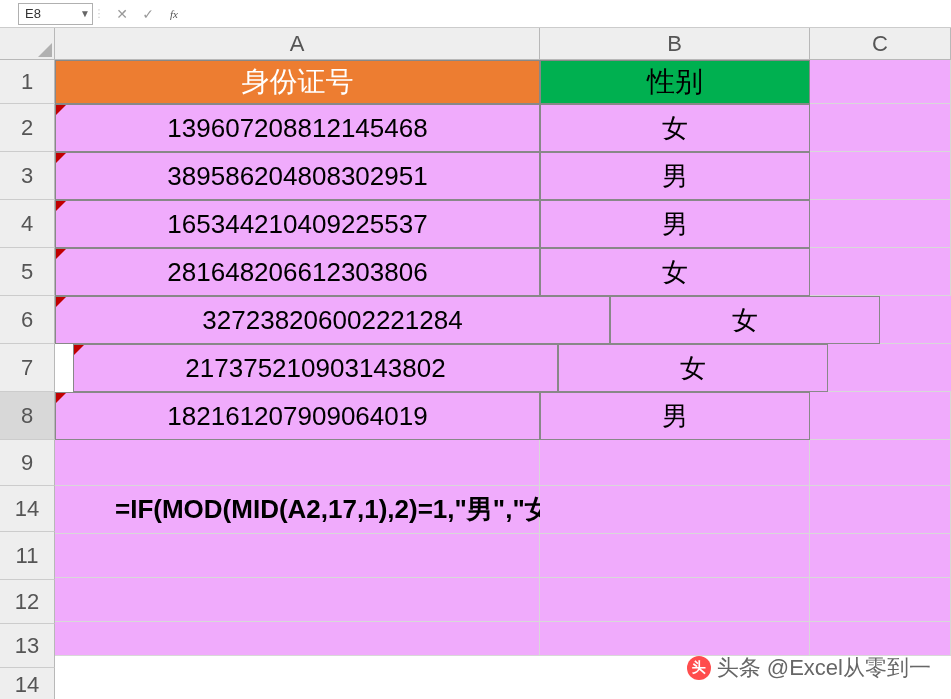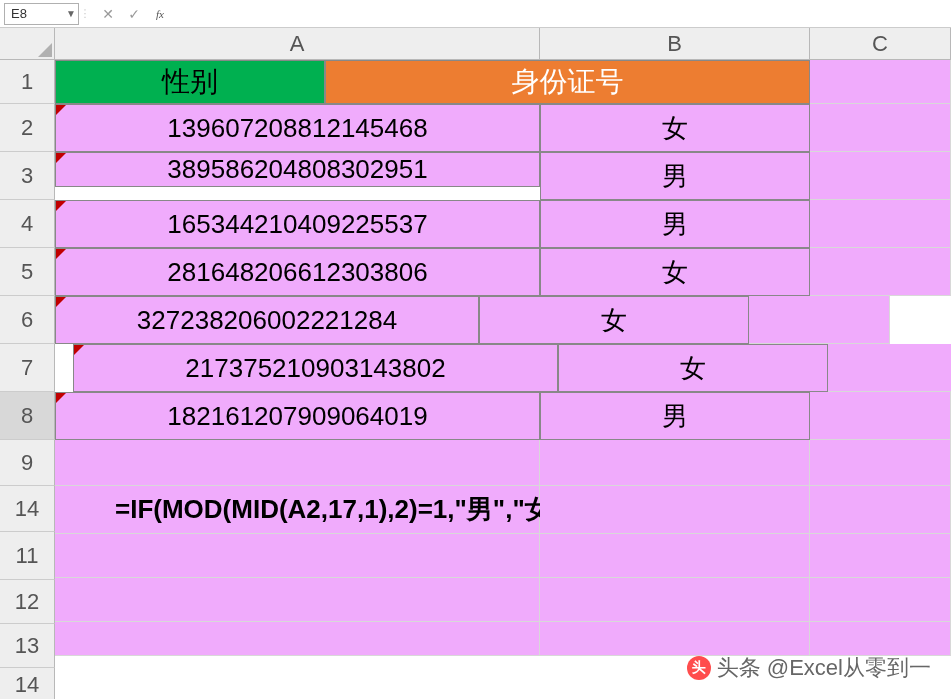--- a/index.html
+++ b/index.html
@@ -1,19 +1,19 @@
 <!DOCTYPE html>
 <html><head>
   <meta charset="utf-8">
   <style>
     * { margin: 0; padding: 0; box-sizing: border-box; }
     body { font-family: "Microsoft YaHei", Arial, sans-serif; background: #fff; width: 951px; height: 699px; overflow: hidden; position: relative; }
     
     .formula-bar { display: flex; align-items: center; height: 28px; border-bottom: 1px solid #ccc; background: #fff; }
-    .name-box { width: 75px; height: 22px; border: 1px solid #b0b0b0; margin-left: 4px; display: flex; align-items: center; padding: 0 6px; font-size: 13px; color: #333; position: relative; }
+    .name-box { width: 75px; height: 22px; border: 1px solid #b0b0b0; margin-left: 18px; display: flex; align-items: center; padding: 0 6px; font-size: 13px; color: #333; position: relative; }
     .name-box-drop { position: absolute; right: 2px; color: #666; font-size: 10px; }
     .fb-divider { width: 12px; text-align: center; color: #ccc; font-size: 11px; }
     .fb-icons { display: flex; align-items: center; gap: 4px; padding: 0 6px; }
     .fb-icon { width: 22px; height: 22px; display: flex; align-items: center; justify-content: center; color: #999; font-size: 14px; }
     .fb-fx { font-style: italic; font-family: "Times New Roman", serif; color: #555; font-size: 11px; }
     .formula-input { flex: 1; height: 22px; padding: 0 6px; font-size: 13px; }
     
     .grid { position: relative; }
     .corner { position: absolute; left: 0; top: 0; width: 55px; height: 32px; background: #eee; border-right: 1px solid #b8b8b8; border-bottom: 1px solid #b8b8b8; display: flex; align-items: flex-end; justify-content: flex-end; }
     .corner-triangle { width: 0; height: 0; border-style: solid; border-width: 0 0 14px 14px; border-color: transparent transparent #b0b0b0 transparent; margin: 0 2px 2px 0; }
@@ -74,46 +74,46 @@
       <div class="row-header selected" style="height: 48px;">8</div>
       <div class="row-header" style="height: 46px;">9</div>
       <div class="row-header" style="height: 46px;">14</div>
       <div class="row-header" style="height: 48px;">11</div>
       <div class="row-header" style="height: 44px;">12</div>
       <div class="row-header" style="height: 44px;">13</div>
       <div class="row-header" style="height: 34px;">14</div>
     </div>
   <div class="cells" id="cells">
       <div class="cell-row">
+        <div class="cell header-id" style="width: 485px; height: 44px;">身份证号</div>
         <div class="cell header-gender" style="width: 270px; height: 44px;">性别</div>
-        <div class="cell header-id" style="width: 485px; height: 44px;">身份证号</div>
         <div class="cell" style="width: 141px; height: 44px;"></div>
       </div>
       <div class="cell-row">
         <div class="cell thick-border red-mark" style="width: 485px; height: 48px; font-family: Arial;">139607208812145468</div>
         <div class="cell thick-border" style="width: 270px; height: 48px;">女</div>
         <div class="cell" style="width: 141px; height: 48px;"></div>
       </div>
       <div class="cell-row">
-        <div class="cell thick-border red-mark" style="width: 485px; height: 35px; font-family: Arial;">389586204808302951</div>
+        <div class="cell thick-border red-mark" style="width: 485px; height: 48px; font-family: Arial;">389586204808302951</div>
         <div class="cell thick-border" style="width: 270px; height: 48px;">男</div>
         <div class="cell" style="width: 141px; height: 48px;"></div>
       </div>
       <div class="cell-row">
         <div class="cell thick-border red-mark" style="width: 485px; height: 48px; font-family: Arial;">165344210409225537</div>
         <div class="cell thick-border" style="width: 270px; height: 48px;">男</div>
         <div class="cell" style="width: 141px; height: 48px;"></div>
       </div>
       <div class="cell-row">
         <div class="cell thick-border red-mark" style="width: 485px; height: 48px; font-family: Arial;">281648206612303806</div>
         <div class="cell thick-border" style="width: 270px; height: 48px;">女</div>
         <div class="cell" style="width: 141px; height: 48px;"></div>
       </div>
       <div class="cell-row">
-        <div class="cell thick-border red-mark" style="width: 424px; height: 48px; font-family: Arial;">327238206002221284</div>
+        <div class="cell thick-border red-mark" style="width: 555px; height: 48px; font-family: Arial;">327238206002221284</div>
         <div class="cell thick-border" style="width: 270px; height: 48px;">女</div>
         <div class="cell" style="width: 141px; height: 48px;"></div>
       </div>
       <div class="cell-row">
         <div class="cell thick-border red-mark" style="width: 485px; height: 48px; font-family: Arial; margin-left: 18px;">217375210903143802</div>
         <div class="cell thick-border" style="width: 270px; height: 48px;">女</div>
         <div class="cell" style="width: 141px; height: 48px;"></div>
       </div>
       <div class="cell-row">
         <div class="cell thick-border red-mark" style="width: 485px; height: 48px; font-family: Arial;">182161207909064019</div>

